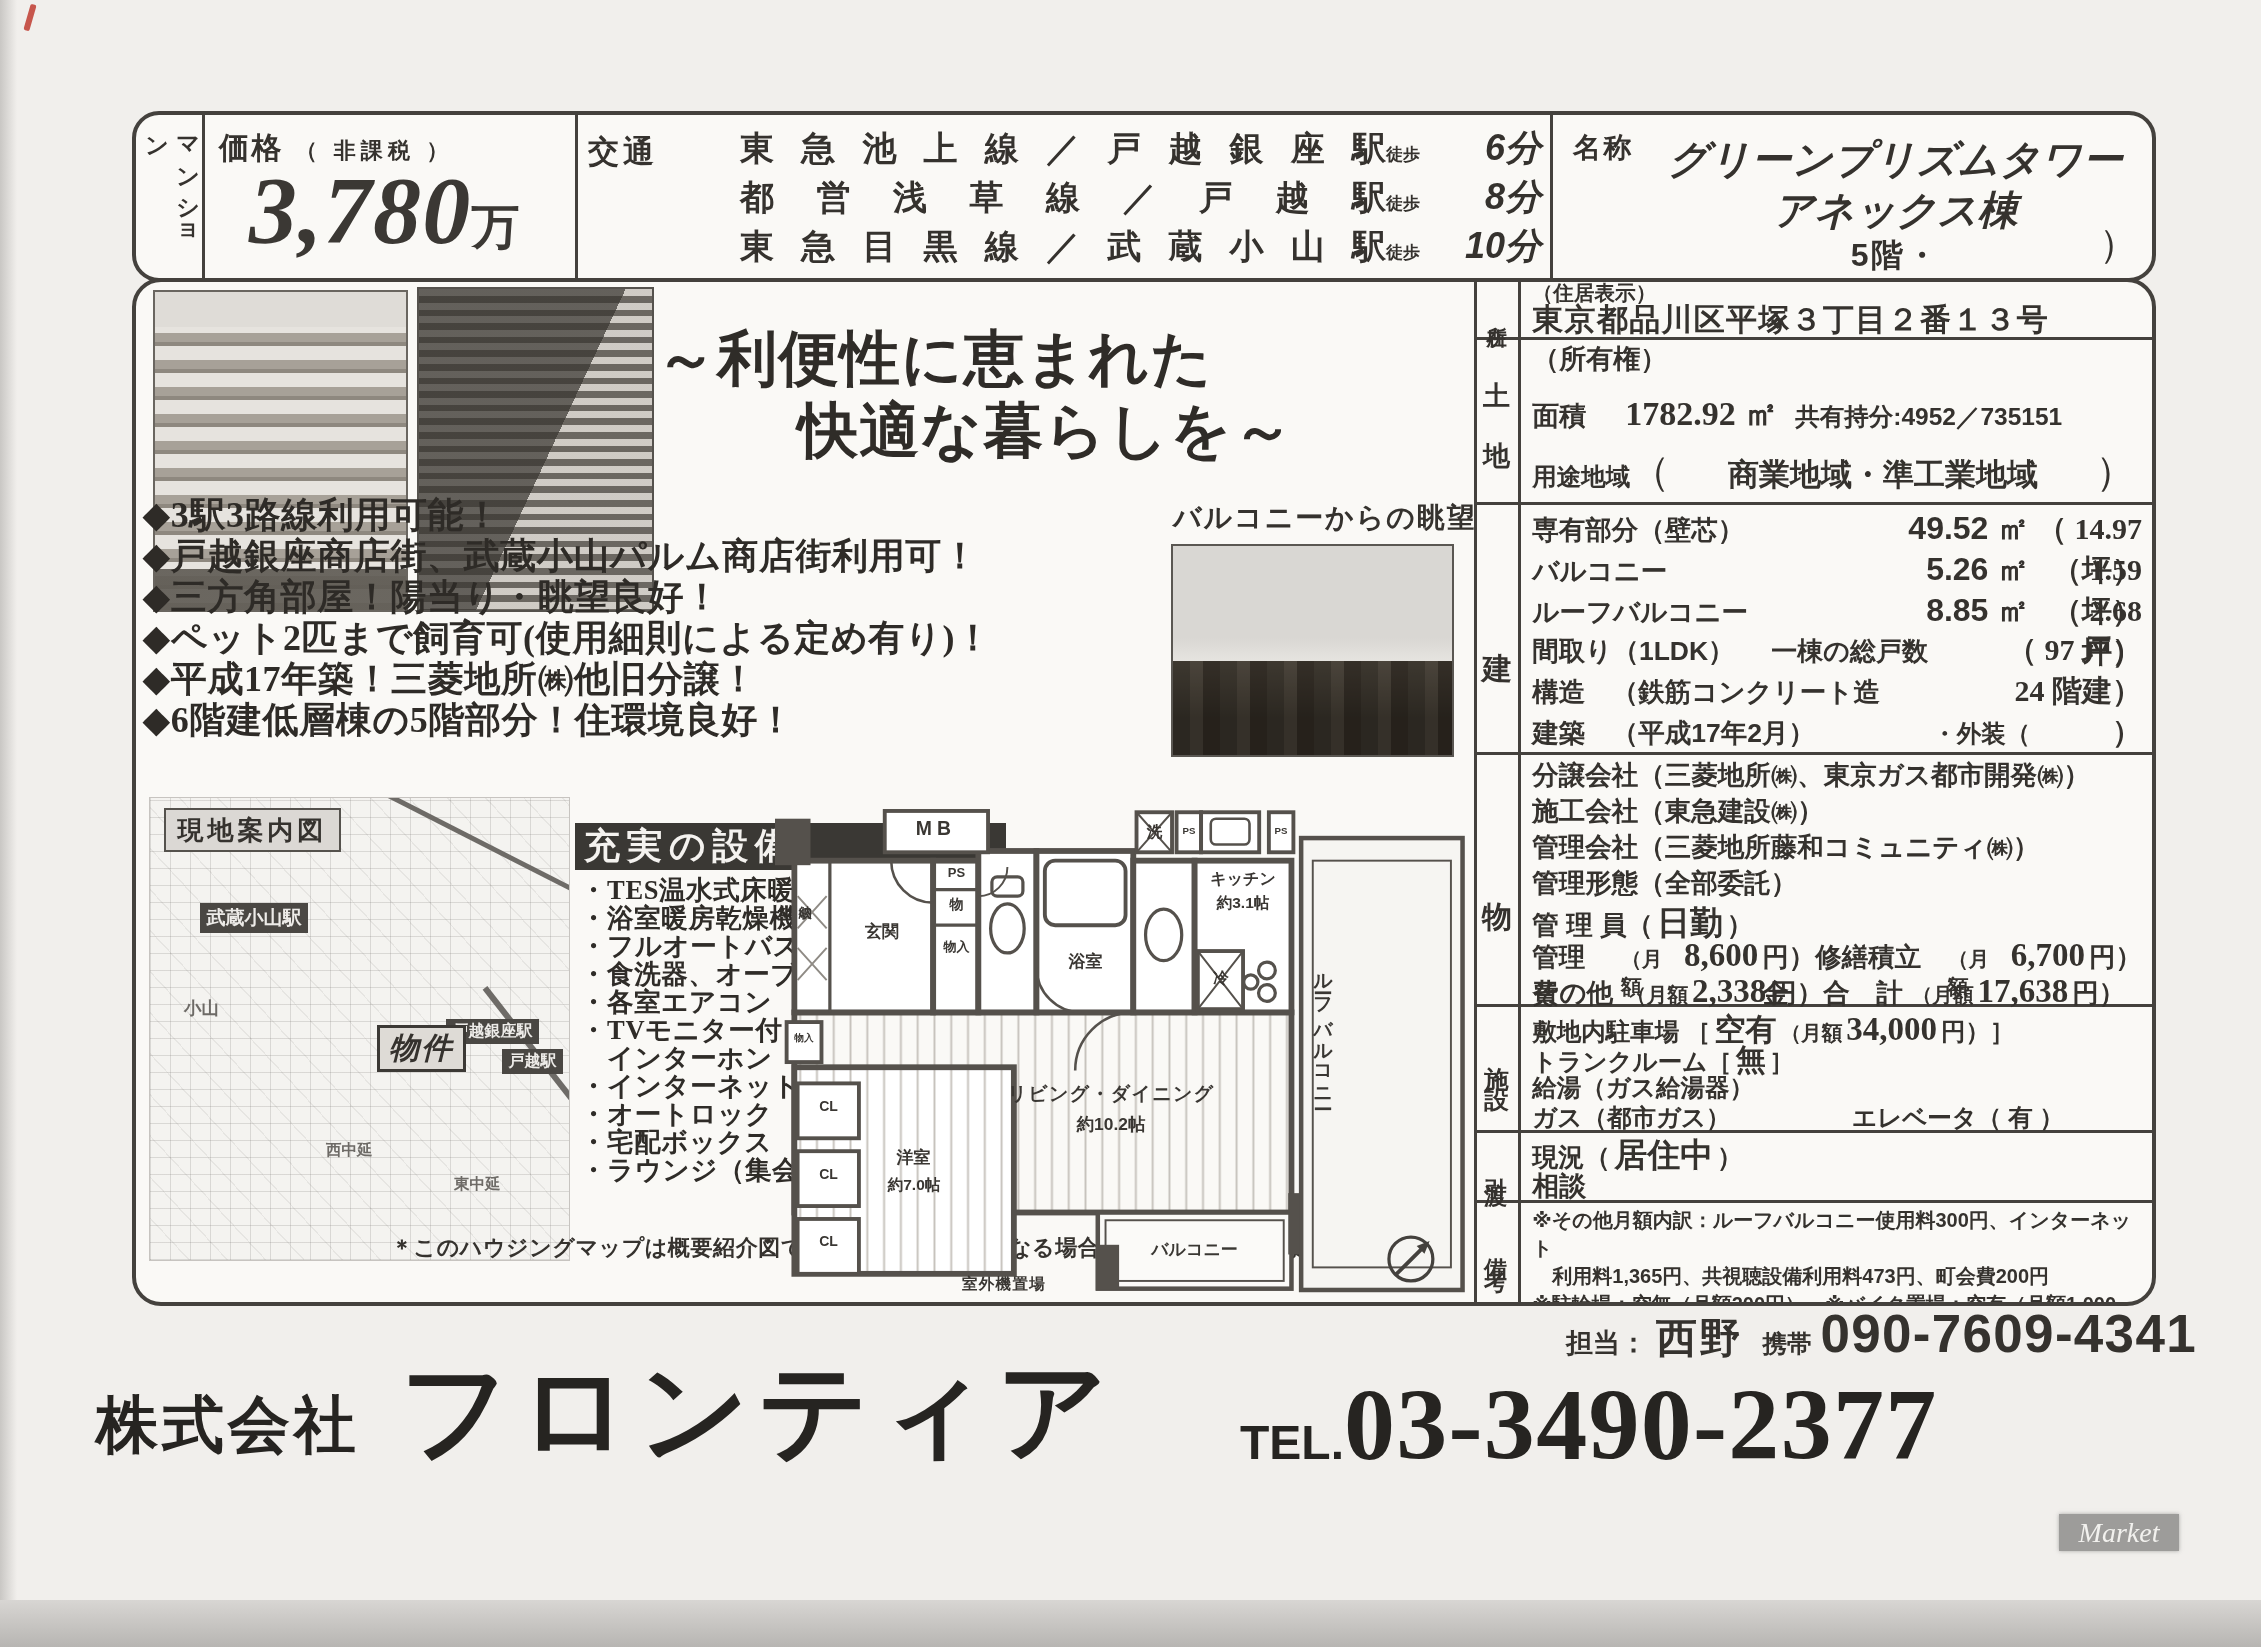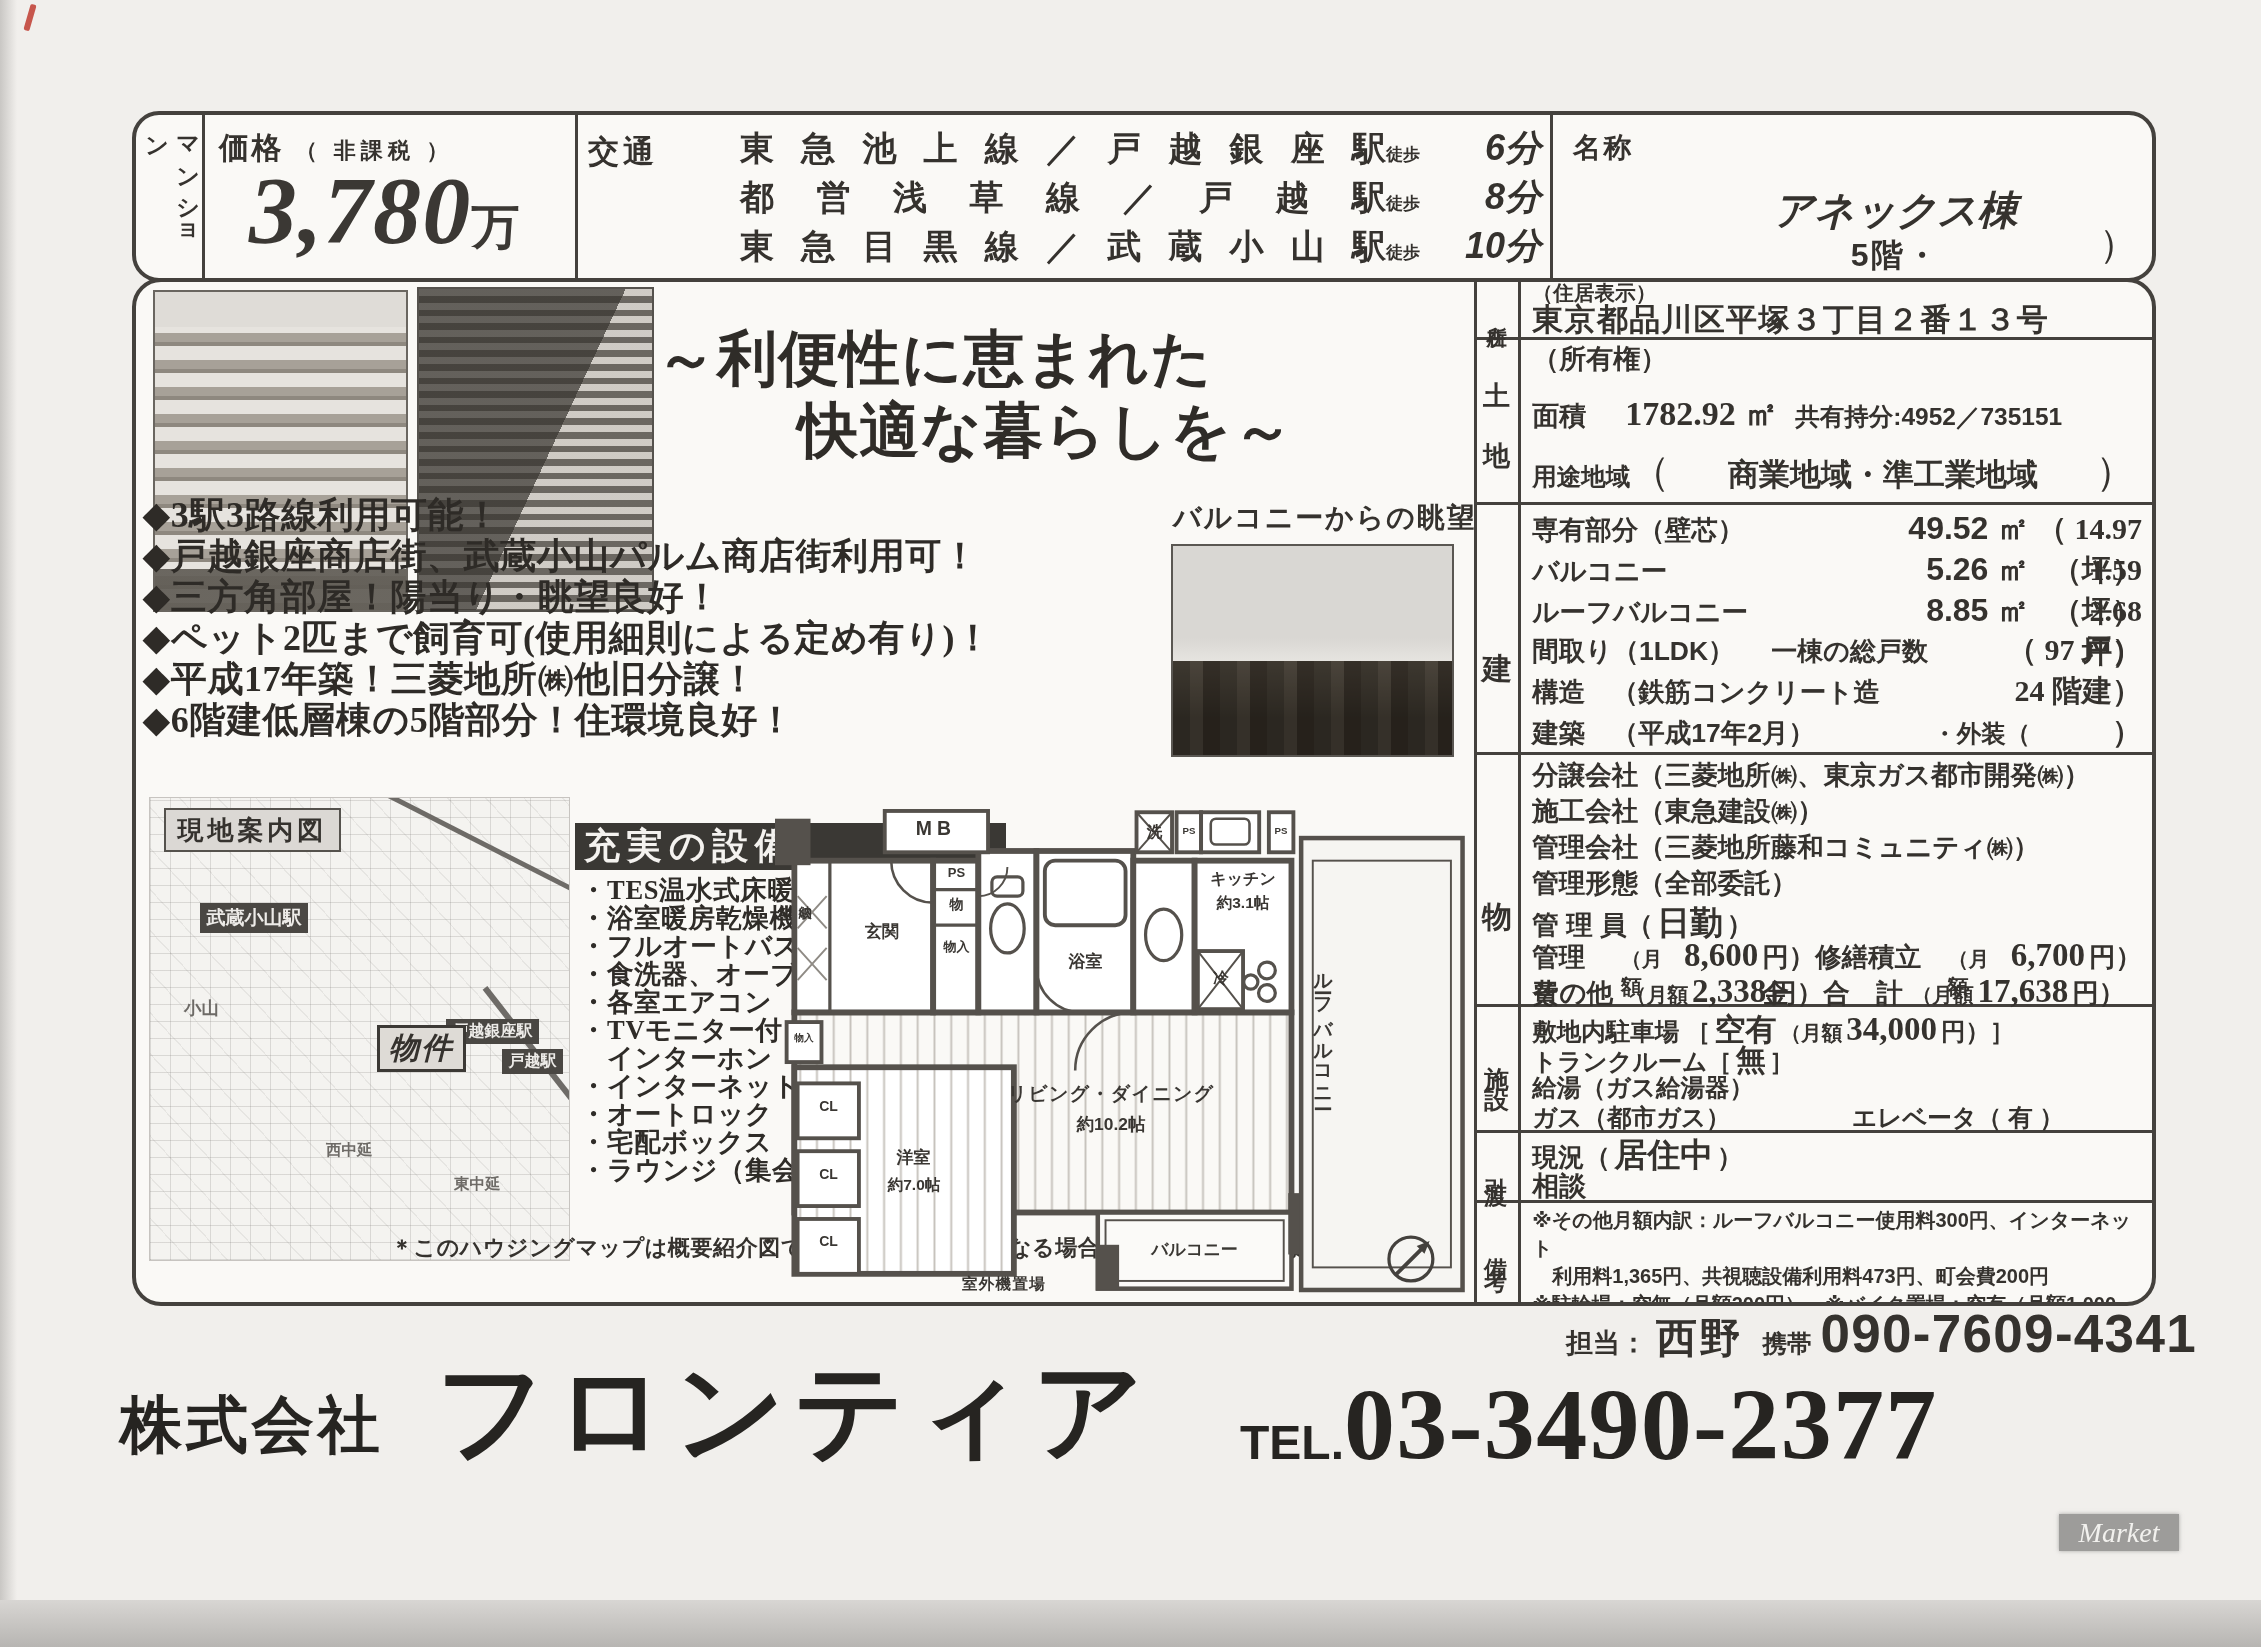--- a/index.html
+++ b/index.html
@@ -102,21 +102,21 @@
   .paren-big{font-size:40px;font-weight:400;}
   .b-line{display:flex;align-items:baseline;height:41px;}
   .b-label{flex:0 0 336px;font-size:26.5px;font-weight:700;}
   .b-m2{flex:0 0 161px;text-align:right;font-size:32px;font-weight:700;font-family:Liberation Sans, sans-serif;}
   .b-tsubo{flex:1;text-align:right;font-size:30px;font-weight:700;font-family:"Liberation Serif","DejaVu Serif",serif;}
   .m-line{height:36px;font-size:26.5px;font-weight:700;display:flex;align-items:baseline;}
   .num-big{font-size:33px;font-weight:700;font-family:"Liberation Serif","DejaVu Serif",serif;padding:0 3.9px;}
   .biko-line{font-size:20px;font-weight:700;line-height:28px;}
   
   .f-reg{left:97px;top:1325px;font-size:25px;font-weight:700;letter-spacing:0.6px;color:#3a3733;}
-  .f-company{left:96px;top:1356px;display:flex;align-items:flex-end;gap:52px;color:#262421;margin-left:24px;}
+  .f-company{left:96px;top:1356px;display:flex;align-items:flex-end;gap:40px;color:#262421;}
   .f-co-pre{font-size:62px;font-weight:900;letter-spacing:3.9px;line-height:1;padding-bottom:9px;}
   .f-co-name{font-size:109px;font-weight:900;letter-spacing:7.8px;line-height:1;}
   .f-tel{left:1240px;top:1374px;display:flex;align-items:baseline;color:#262421;}
   .f-tel-label{font-size:48px;font-weight:900;}
   .f-tel-num{font-size:102px;font-weight:900;letter-spacing:1.3px;line-height:1;font-family:Liberation Serif, serif;}
   .f-tantou{left:1566px;top:1303px;display:flex;align-items:baseline;gap:9px;color:#35322e;}
   .f-ta-lb{font-size:27px;font-weight:700;}
   .f-ta-name{font-size:41px;font-weight:800;letter-spacing:2.6px;}
   .f-ke-lb{font-size:24.5px;font-weight:700;padding-left:10.3px;}
   .f-ke-num{font-size:53px;font-weight:600;letter-spacing:1.3px;}
@@ -154,20 +154,21 @@
         <span class="acc-walk">徒歩</span>
         <span class="acc-min">8分</span>
       </div>
       <div class="acc-row">
         <span class="acc-route">東急目黒線／武蔵小山駅</span>
         <span class="acc-walk">徒歩</span>
         <span class="acc-min">10分</span>
       </div>
     </div>
     <div class="abs name-label">名称</div>
+    <div class="abs name-l1">グリーンプリズムタワー</div>
     <div class="abs name-l2">アネックス棟</div>
     <div class="abs name-floor">5階・</div>
     <div class="abs name-paren">）</div>
   </div>
 
   <div class="abs mbox">
 
     <div class="abs photo1"></div>
     <div class="abs photo2"></div>
     <div class="abs catch c1 ser">～利便性に恵まれた</div>

